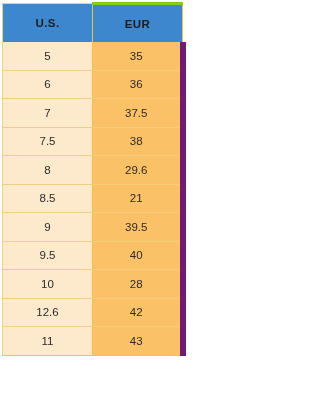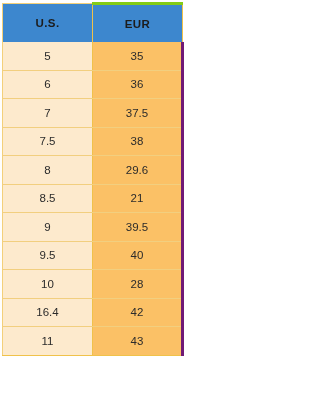--- a/index.html
+++ b/index.html
@@ -60,21 +60,21 @@
     padding: 0;
     border-bottom: 1px solid #f2cf7f;
   }
   tbody td.cell-us {
     background: #fdeacd;
     border-left: 1px solid #f3d07a;
     border-right: 1px solid #f0c24a;
   }
   tbody td.cell-eur {
     background: #fbc166;
-    border-right: 3px solid #701a75;
+    border-right: 6px solid #701a75;
   }
   tbody tr:last-child td {
     border-bottom: 1px solid #f0c24a;
   }
 </style>
 </head>
 <body>
 
 <div class="table-wrap">
   <table class="size-table">
@@ -119,21 +119,21 @@
       </tr>
       <tr>
         <td class="cell-us">9.5</td>
         <td class="cell-eur">40</td>
       </tr>
       <tr>
         <td class="cell-us">10</td>
         <td class="cell-eur">28</td>
       </tr>
       <tr>
-        <td class="cell-us">16.4</td>
+        <td class="cell-us">12.6</td>
         <td class="cell-eur">42</td>
       </tr>
       <tr>
         <td class="cell-us">11</td>
         <td class="cell-eur">43</td>
       </tr>
     </tbody>
   </table>
 </div>
 

